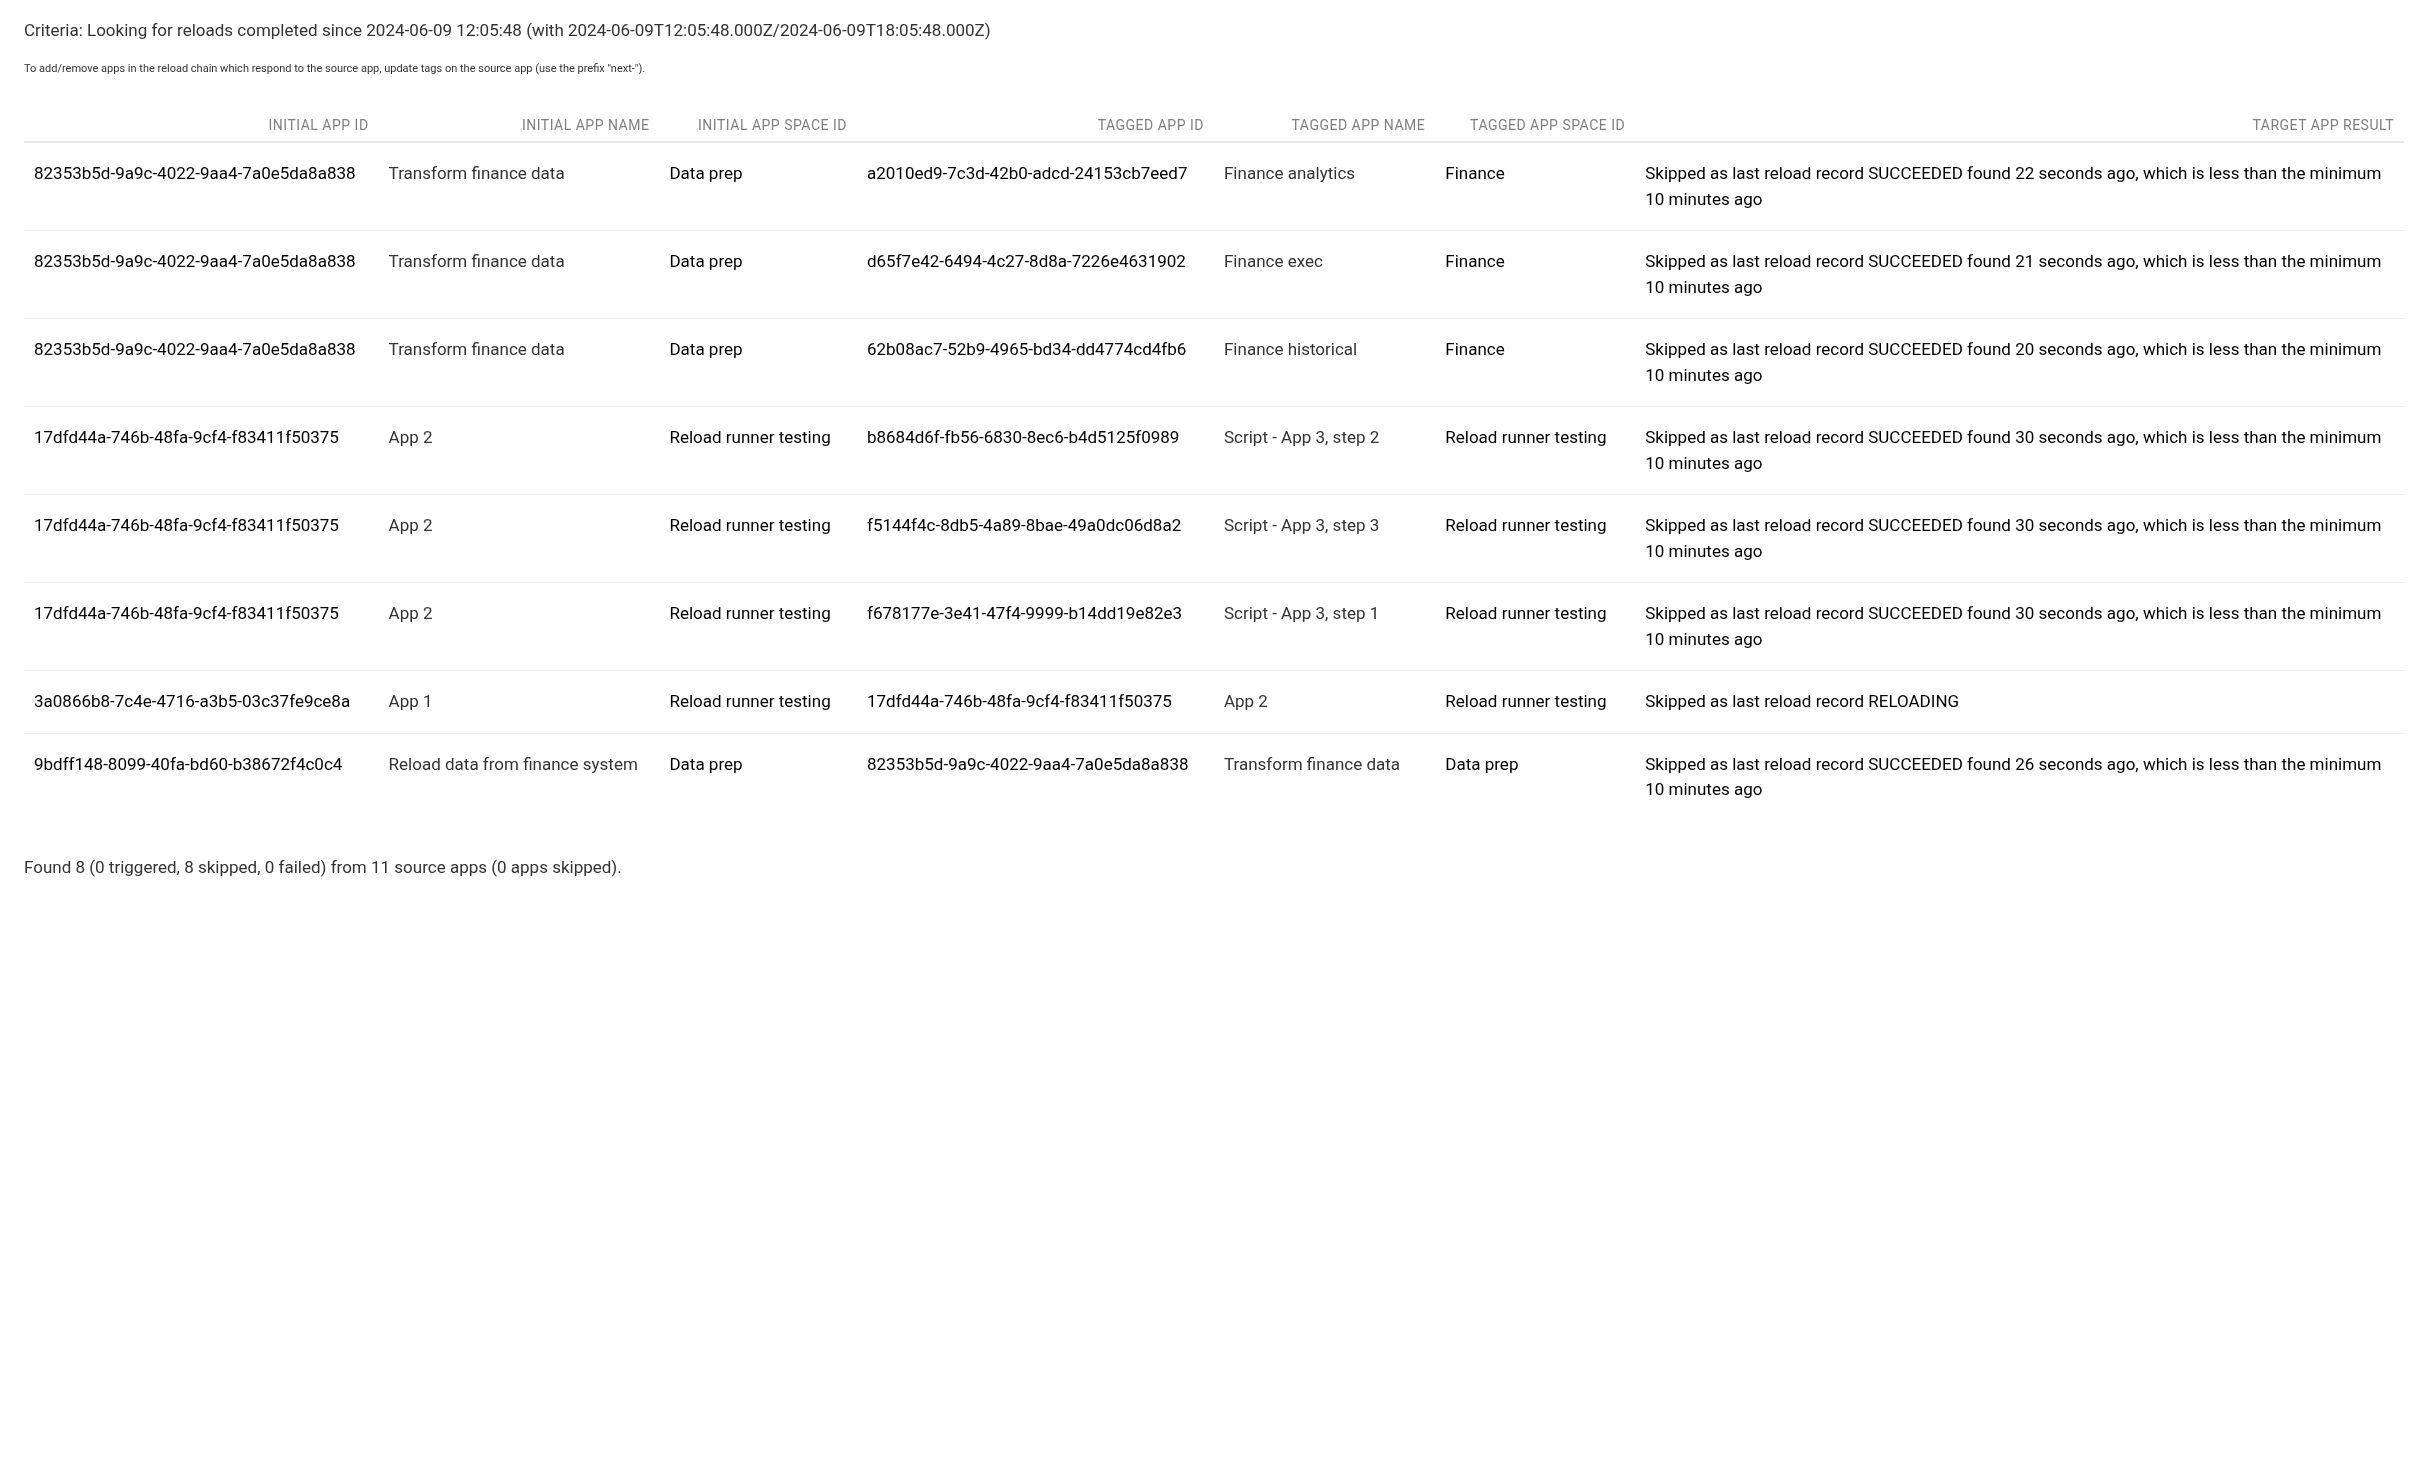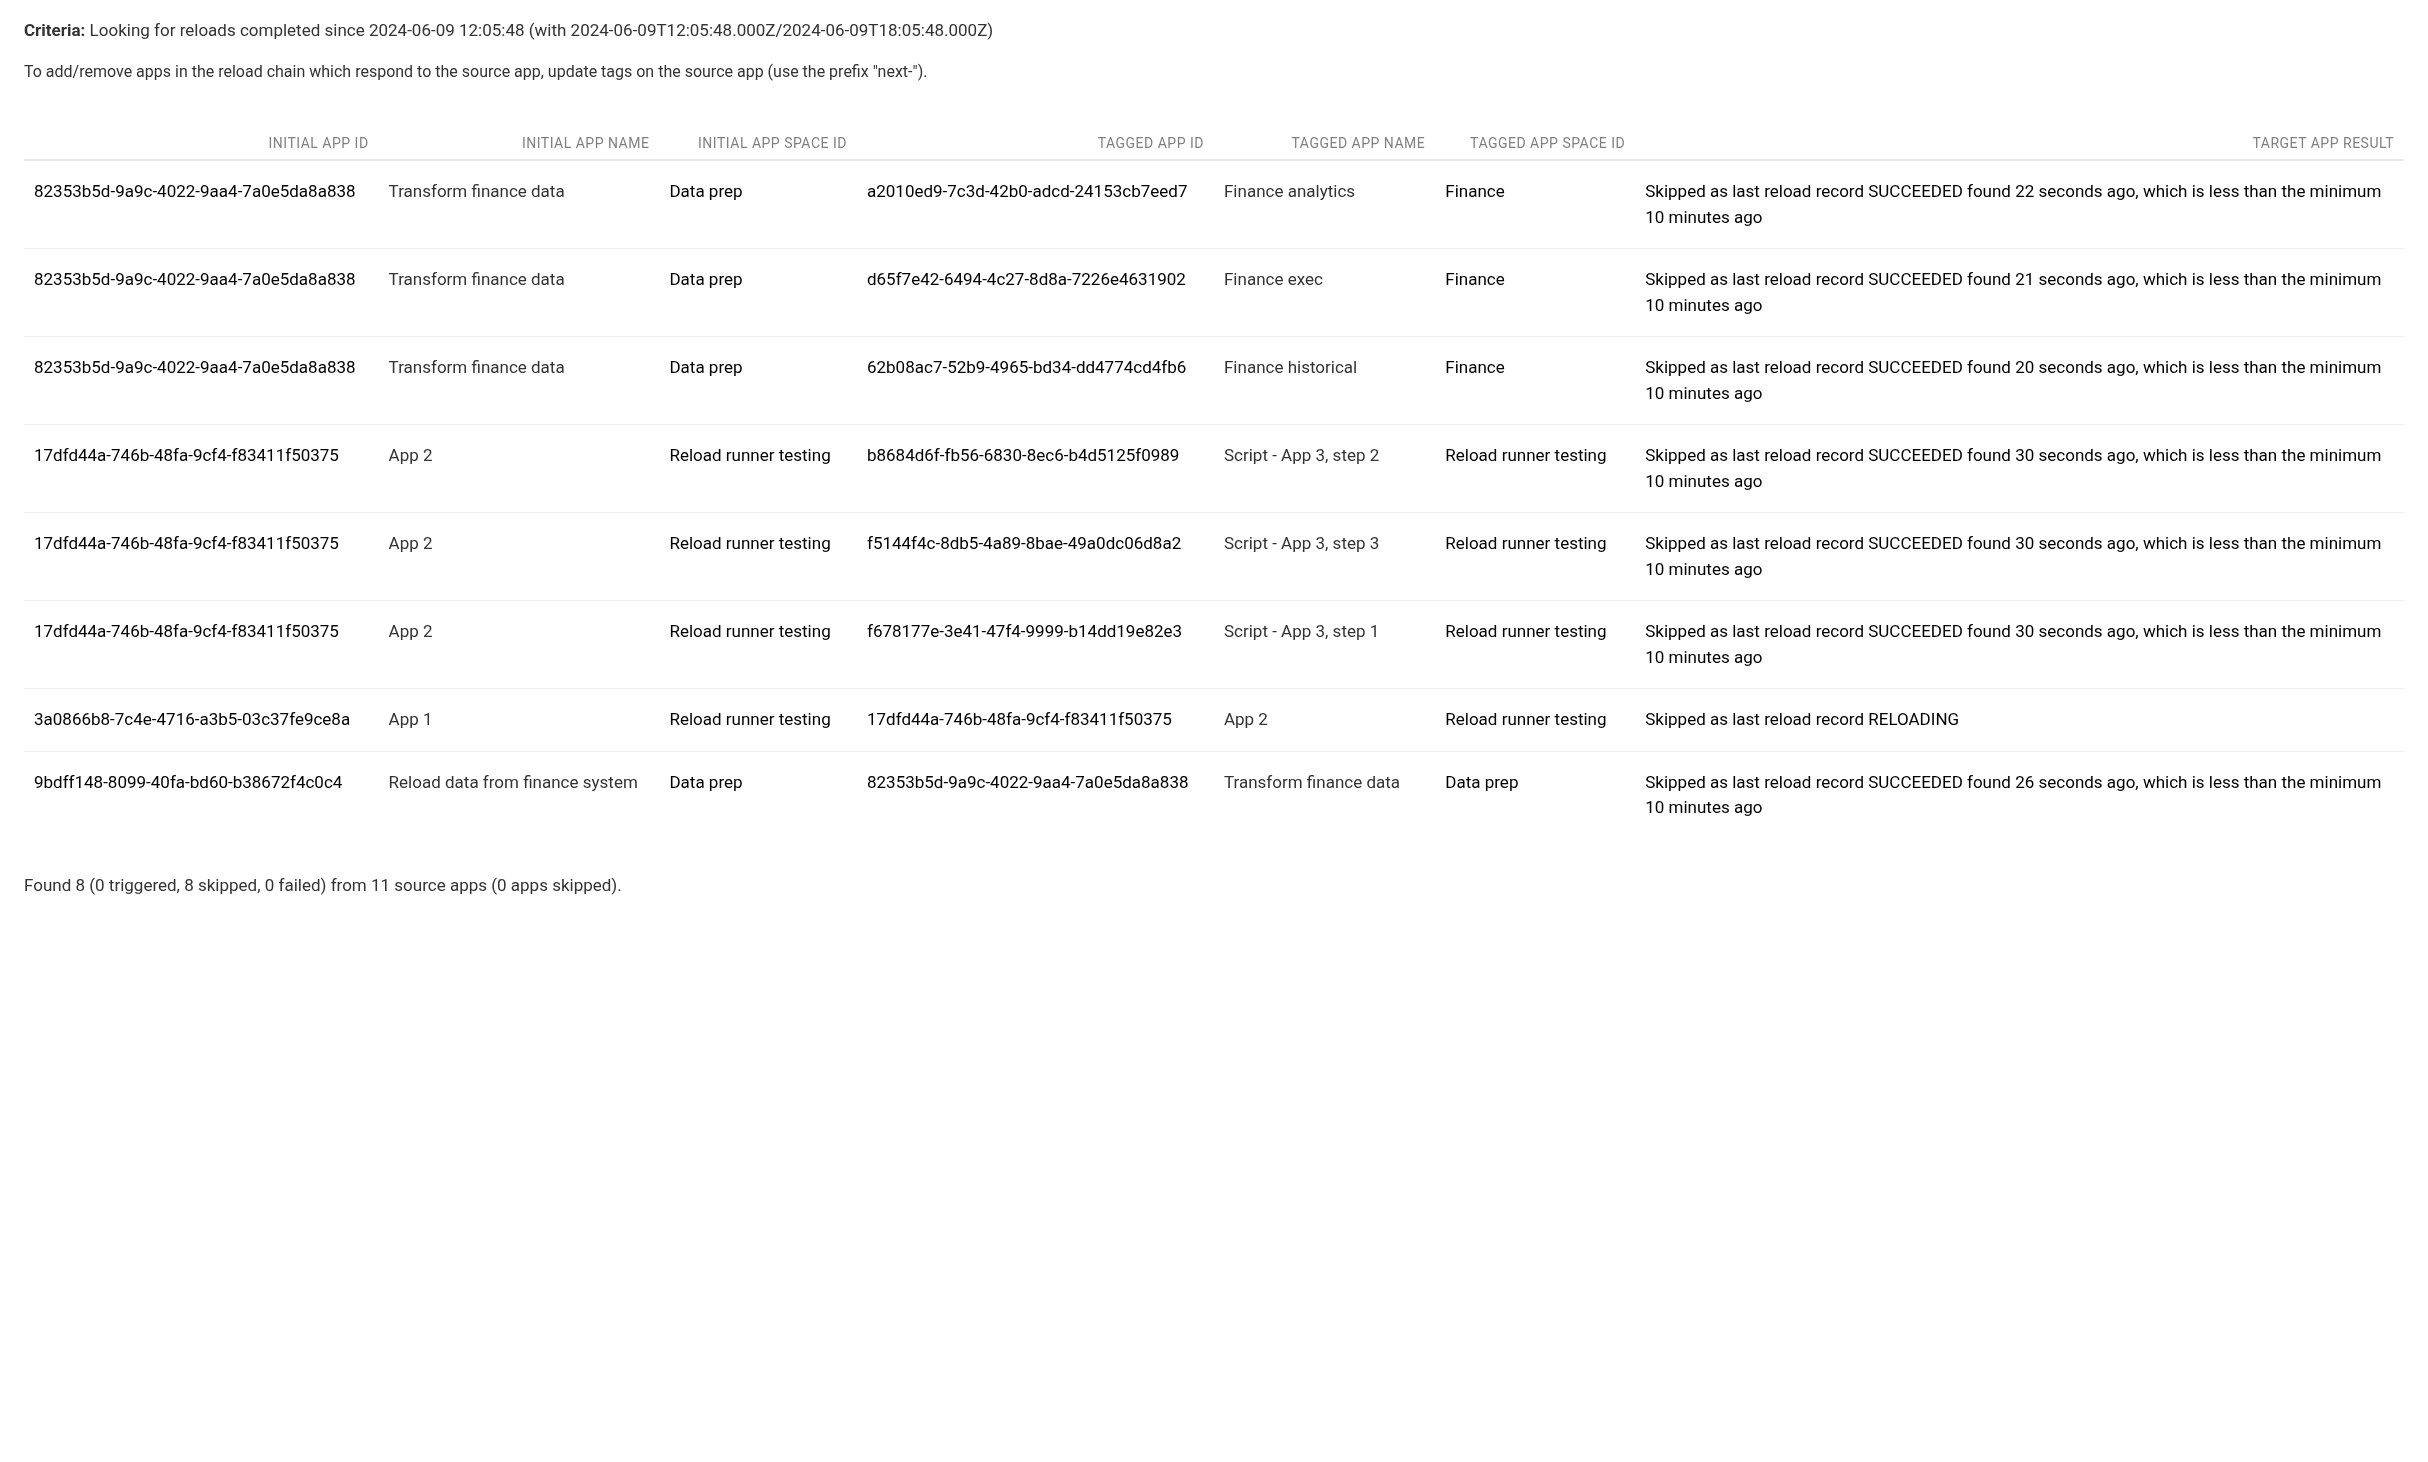--- a/index.html
+++ b/index.html
@@ -24,26 +24,26 @@
       color: #333;
       margin-bottom: 36px;
       margin-top: 8px;
     }
     .criteria-line {
       font-size: 17px;
       color: #333;
       margin-bottom: 22px;
     }
     .criteria-label {
-      font-weight: 700;
+      font-weight: 400;
     }
     .description-line {
-      font-size: 16px;
+      font-size: 11px;
       color: #333;
-      margin-bottom: 38px;
+      margin-bottom: 26px;
     }
     table {
       width: 100%;
       border-collapse: collapse;
       table-layout: fixed;
     }
     thead th {
       text-align: right;
       font-size: 14px;
       font-weight: 400;

